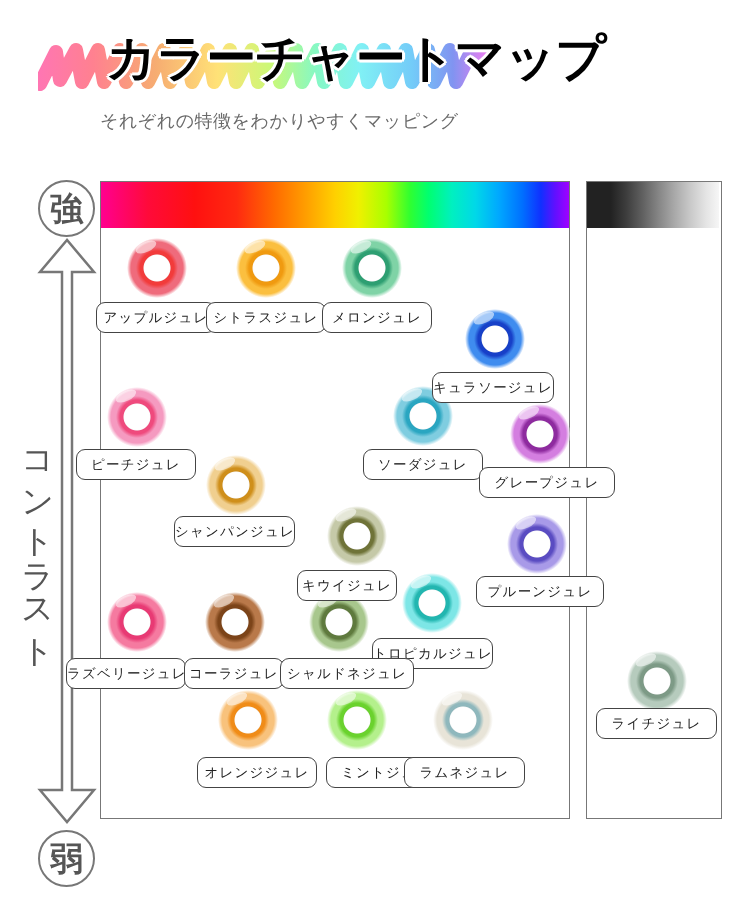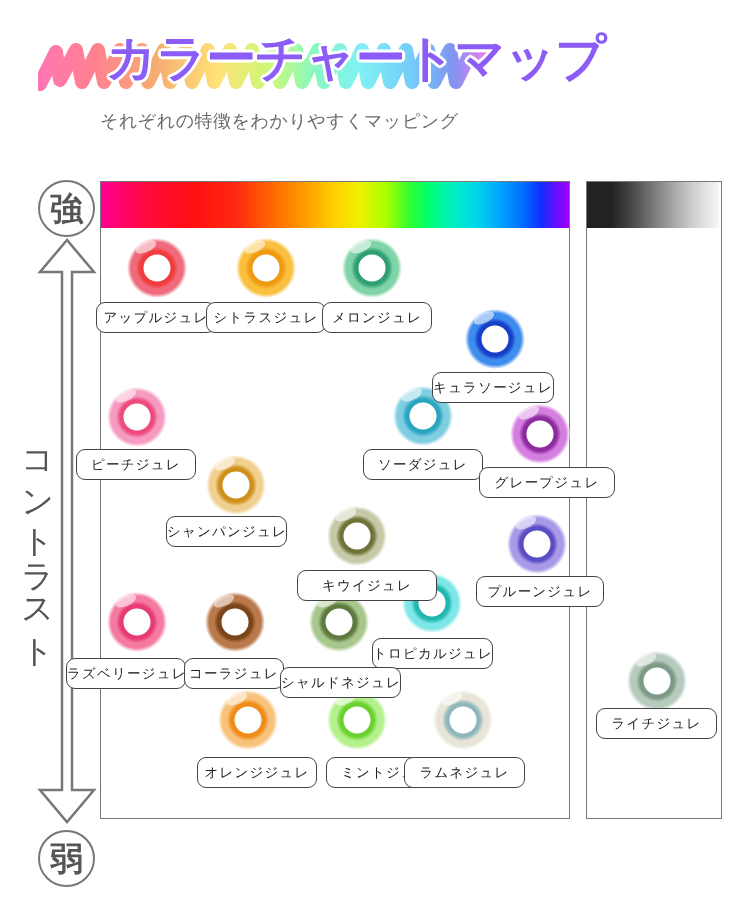--- a/index.html
+++ b/index.html
@@ -5,21 +5,21 @@
   * { box-sizing: border-box; margin: 0; padding: 0; }
   html, body { width: 730px; height: 908px; background: #ffffff; overflow: hidden; }
   body { position: relative; font-family: "DejaVu Sans", "Liberation Sans", sans-serif; color: #333; }
 
   
   .brush {
     position: absolute; left: 38px; top: 38px; width: 450px; height: 56px;
   }
   .title {
     position: absolute; left: 106px; top: 26px; width: 520px; height: 64px;
-    font-size: 50px; font-weight: bold; color: #8b5cf6; letter-spacing: -1px;
+    font-size: 50px; font-weight: bold; color: #000000; letter-spacing: -1px;
     line-height: 64px; white-space: nowrap;
     -webkit-text-stroke: 0px;
     text-shadow:
       3px 0 0 #fff, -3px 0 0 #fff, 0 3px 0 #fff, 0 -3px 0 #fff,
       2px 2px 0 #fff, -2px -2px 0 #fff, 2px -2px 0 #fff, -2px 2px 0 #fff;
   }
   .subtitle {
     position: absolute; left: 100px; top: 104px; width: 540px; height: 34px;
     font-size: 18px; color: #6a6a6a; line-height: 34px; white-space: nowrap; letter-spacing: 0.5px;
   }
@@ -171,24 +171,24 @@
     <div class="lens" style="left: 463px; top: 720px; background: radial-gradient(circle, rgb(255, 255, 255) 0px, rgb(255, 255, 255) 13px, rgb(143, 184, 189) 14px, rgb(143, 184, 189) 17px, rgb(232, 228, 216) 21px, rgb(232, 228, 216) 26px, rgba(255, 255, 255, 0.6) 30px);">
       <span class="shine"></span>
     </div>
     <div class="tag" style="left: 96px; top: 302px; width: 120px;">アップルジュレ</div>
     <div class="tag" style="left: 206px; top: 302px; width: 120px;">シトラスジュレ</div>
     <div class="tag" style="left: 322px; top: 302px; width: 110px;">メロンジュレ</div>
     <div class="tag" style="left: 432px; top: 372px; width: 122px;">キュラソージュレ</div>
     <div class="tag" style="left: 76px; top: 449px; width: 120px;">ピーチジュレ</div>
     <div class="tag" style="left: 363px; top: 449px; width: 120px;">ソーダジュレ</div>
     <div class="tag" style="left: 479px; top: 467px; width: 136px;">グレープジュレ</div>
-    <div class="tag" style="left: 166px; top: 516px; width: 121px;">シャンパンジュレ</div>
-    <div class="tag" style="left: 297px; top: 570px; width: 140px;">キウイジュレ</div>
+    <div class="tag" style="left: 174px; top: 516px; width: 121px;">シャンパンジュレ</div>
+    <div class="tag" style="left: 297px; top: 570px; width: 100px;">キウイジュレ</div>
     <div class="tag" style="left: 476px; top: 576px; width: 128px;">プルーンジュレ</div>
     <div class="tag" style="left: 372px; top: 638px; width: 121px;">トロピカルジュレ</div>
     <div class="tag" style="left: 66px; top: 658px; width: 120px;">ラズベリージュレ</div>
     <div class="tag" style="left: 184px; top: 658px; width: 100px;">コーラジュレ</div>
-    <div class="tag" style="left: 280px; top: 658px; width: 121px; margin-top: 9px;">シャルドネジュレ</div>
+    <div class="tag" style="left: 280px; top: 658px; width: 134px;">シャルドネジュレ</div>
     <div class="tag" style="left: 596px; top: 708px; width: 121px;">ライチジュレ</div>
     <div class="tag" style="left: 187px; top: 757px; width: 120px; margin-left: 10px;">オレンジジュレ</div>
     <div class="tag" style="left: 297px; top: 757px; width: 120px; margin-left: 29px;">ミントジュレ</div>
     <div class="tag" style="left: 404px; top: 757px; width: 121px;">ラムネジュレ</div>
   </div>
 
 </body></html>

